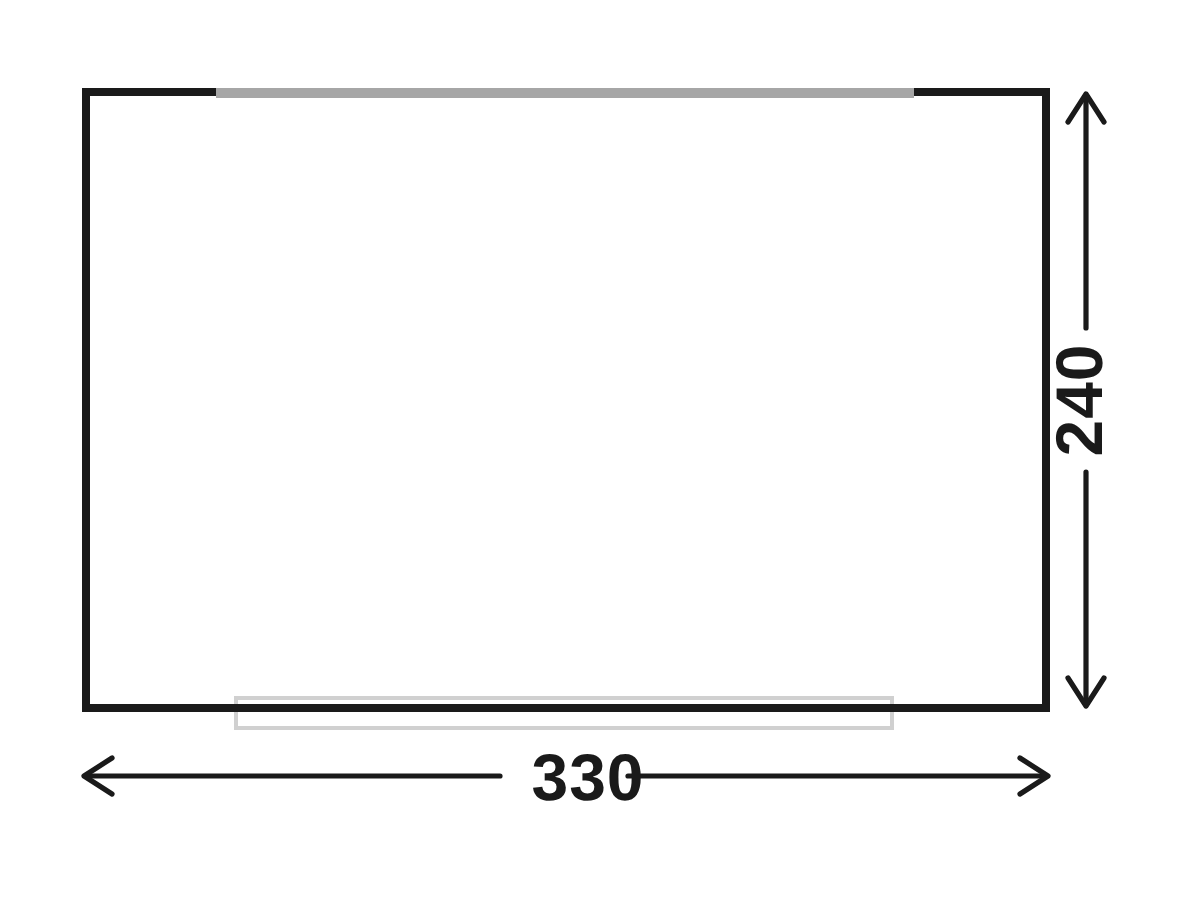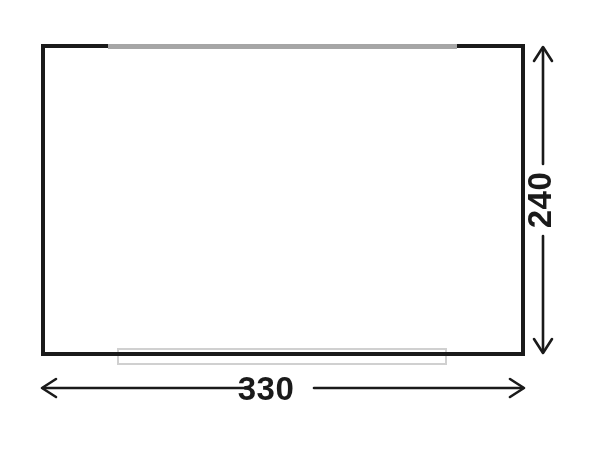--- a/index.html
+++ b/index.html
@@ -57,21 +57,21 @@
     position: absolute;
     color: #1a1a1a;
     font-size: 33px;
     font-weight: bold;
     letter-spacing: 0.5px;
     text-align: center;
     line-height: 34px;
     white-space: nowrap;
   }
   .dim-label-width {
-    left: 216px;
+    left: 244px;
     top: 372px;
     width: 100px;
     height: 34px;
   }
   .dim-label-height {
     left: 490px;
     top: 183px;
     width: 100px;
     height: 34px;
     transform: rotate(-90deg);

